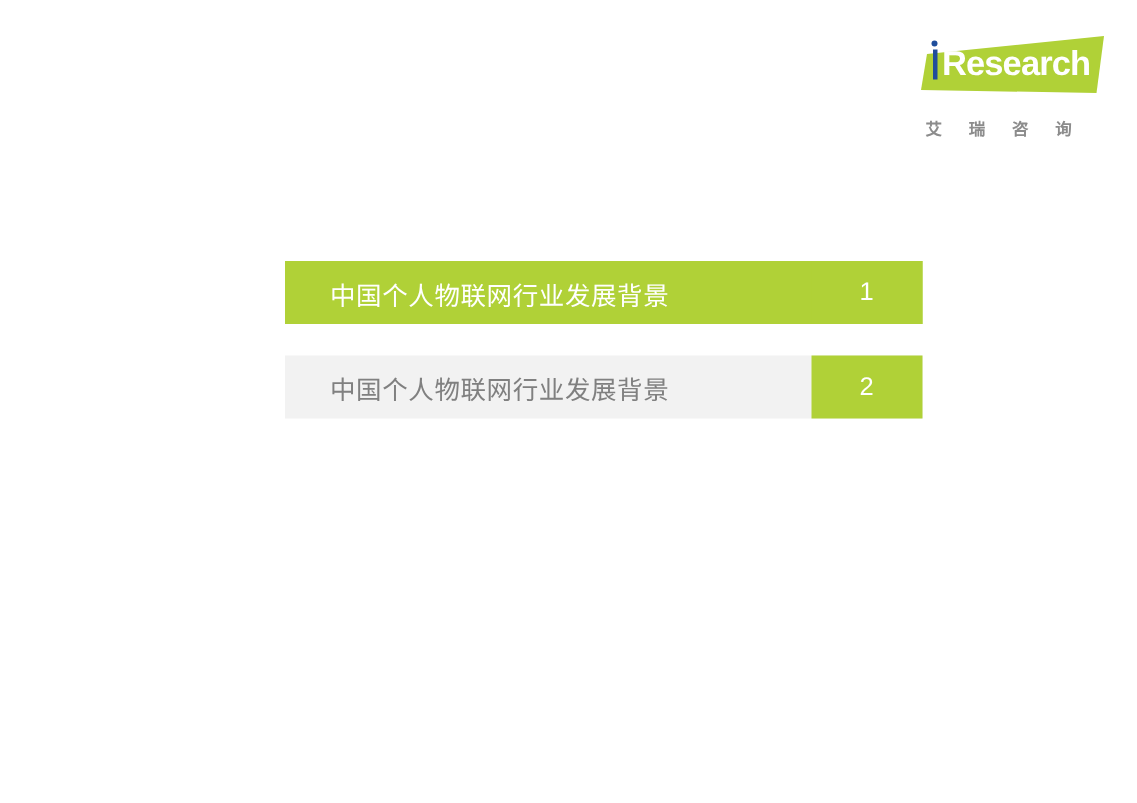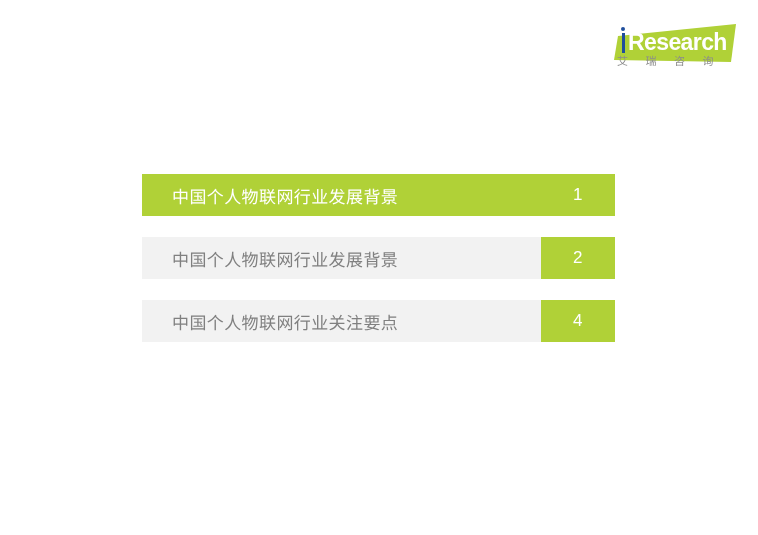--- a/index.html
+++ b/index.html
@@ -68,43 +68,45 @@
     font-family: "Liberation Sans", "DejaVu Sans", sans-serif;
     font-size: 23px;
     font-weight: 700;
     letter-spacing: -0.6px;
     color: #ffffff;
     line-height: 1;
   }
   .logo-sub {
     position: absolute;
     left: 7px;
-    top: 28px;
+    top: 53px;
     width: 120px;
     font-size: 11px;
     color: #8c8c8c;
     letter-spacing: 7px;
     font-family: "DejaVu Sans", "Liberation Sans", sans-serif;
     white-space: nowrap;
+    font-weight: bold;
   }
 
   
   .agenda {
     position: absolute;
     left: 142px;
     top: 174px;
     width: 473px;
   }
   .agenda-row {
     position: relative;
     height: 42px;
     margin-bottom: 21px;
     display: flex;
     align-items: stretch;
     background: #f2f2f2;
+    margin-left: 48px;
   }
   .agenda-row:last-child {
     margin-bottom: 0;
   }
   .agenda-row.active {
     background: #b0d137;
   }
   .agenda-label {
     flex: 1 1 auto;
     display: flex;
@@ -158,20 +160,16 @@
       <div class="agenda-label">中国个人物联网行业发展背景</div>
       <div class="agenda-num">1</div>
     </div>
 
     <div class="agenda-row">
       <div class="agenda-label">中国个人物联网行业发展背景</div>
       <div class="agenda-num">2</div>
     </div>
 
 
-    <div class="agenda-row">
-      <div class="agenda-label">中国个人物联网行业关注要点</div>
-      <div class="agenda-num">4</div>
-    </div>
 
   </div>
 
 </div>
 
 </body></html>

